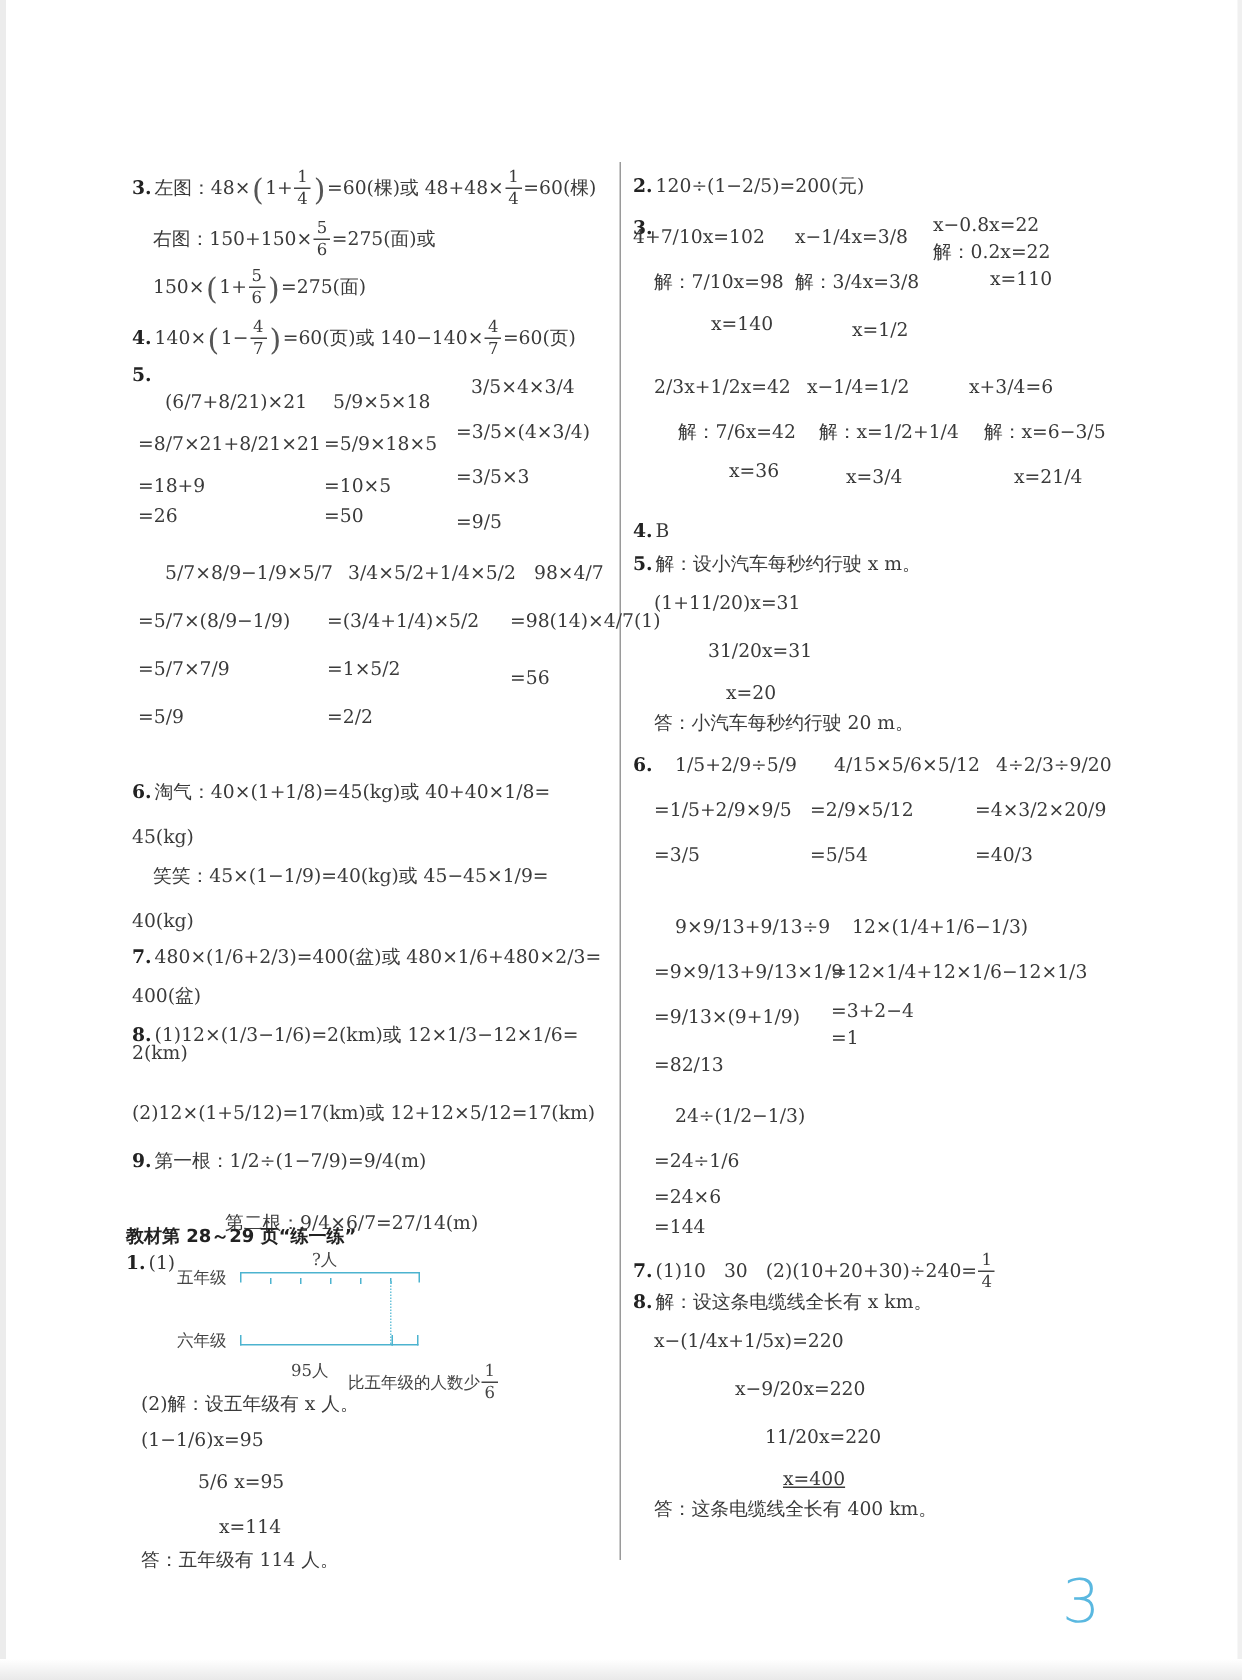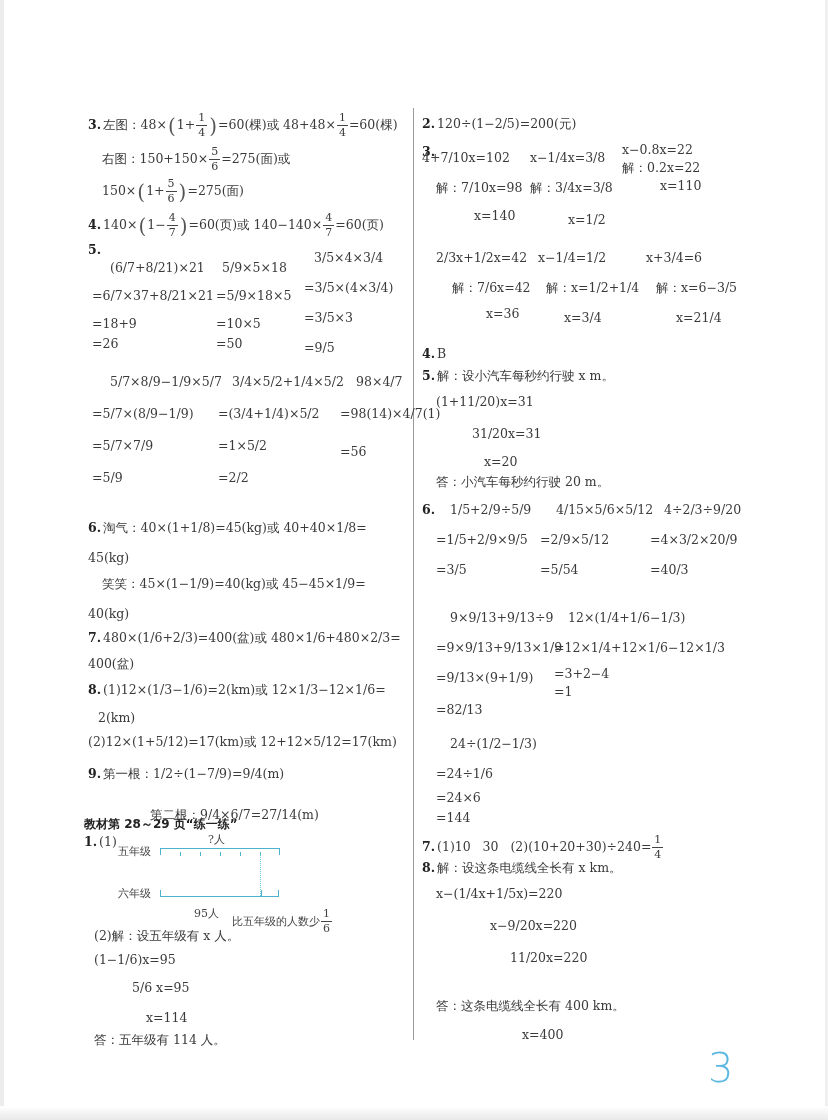--- a/index.html
+++ b/index.html
@@ -87,21 +87,21 @@
         <span class="n">4</span>
         <span class="d">7</span>
       </span>
     <span>=60(页)</span>
   </div>
 
   <div class="line" style="top:132px;">
     <span class="num">5.</span>
   </div>
   <div class="line" style="top:150px; left:22px;">(6/7+8/21)×21</div>
-  <div class="line" style="top:178px; left:4px;">=6/7×37+8/21×21</div>
+  <div class="line" style="top:178px; left:4px;">=8/7×21+8/21×21</div>
   <div class="line" style="top:206px; left:4px;">=18+9</div>
   <div class="line" style="top:226px; left:4px;">=26</div>
 
   <div class="line" style="top:150px; left:134px;">5/9×5×18</div>
   <div class="line" style="top:178px; left:128px;">=5/9×18×5</div>
   <div class="line" style="top:206px; left:128px;">=10×5</div>
   <div class="line" style="top:226px; left:128px;">=50</div>
 
   <div class="line" style="top:140px; left:226px;">3/5×4×3/4</div>
   <div class="line" style="top:170px; left:216px;">=3/5×(4×3/4)</div>
@@ -133,21 +133,21 @@
   <div class="line" style="top:520px;">
     <span class="num">7.</span>
     <span>480×(1/6+2/3)=400(盆)或 480×1/6+480×2/3=</span>
   </div>
   <div class="line" style="top:546px; left:0px;">400(盆)</div>
 
   <div class="line" style="top:572px;">
     <span class="num">8.</span>
     <span>(1)12×(1/3−1/6)=2(km)或 12×1/3−12×1/6=</span>
   </div>
-  <div class="line" style="top:600px; left:0px;margin-left:10px;">2(km)</div>
+  <div class="line" style="top:584px; left:0px;">2(km)</div>
   <div class="line" style="top:624px; left:0px;">(2)12×(1+5/12)=17(km)或 12+12×5/12=17(km)</div>
 
   <div class="line" style="top:656px;">
     <span class="num">9.</span>
     <span>第一根：1/2÷(1−7/9)=9/4(m)</span>
   </div>
   <div class="line" style="top:697px; left:14px;margin-left:48px;">第二根：9/4×6/7=27/14(m)</div>
 
   <div class="line section-title" style="top:706px; left:-4px;">教材第 28～29 页“练一练”</div>
 
@@ -273,18 +273,18 @@
       </span>
   </div>
 
   <div class="line" style="top:750px;">
     <span class="num">8.</span>
     <span>解：设这条电缆线全长有 x km。</span>
   </div>
   <div class="line" style="top:776px; left:14px;">x−(1/4x+1/5x)=220</div>
   <div class="line" style="top:808px; left:68px;">x−9/20x=220</div>
   <div class="line" style="top:840px; left:88px;">11/20x=220</div>
-  <div class="line" style="top:917px; left:100px;">x=400</div>
+  <div class="line" style="top:868px; left:100px;text-decoration:underline;">x=400</div>
   <div class="line" style="top:888px; left:14px;">答：这条电缆线全长有 400 km。</div>
 </div>
 
 <div class="page-number">3</div>
 <div class="bottom-shadow"></div>
 
 </body></html>

